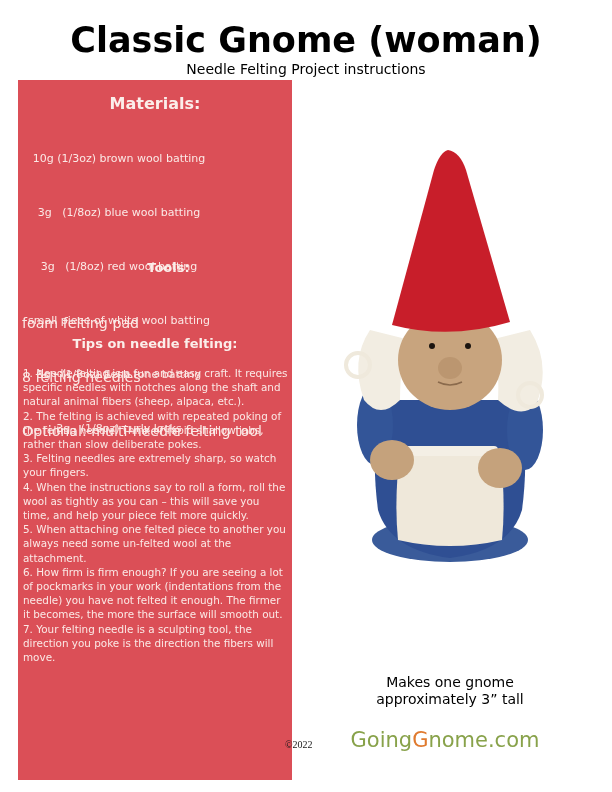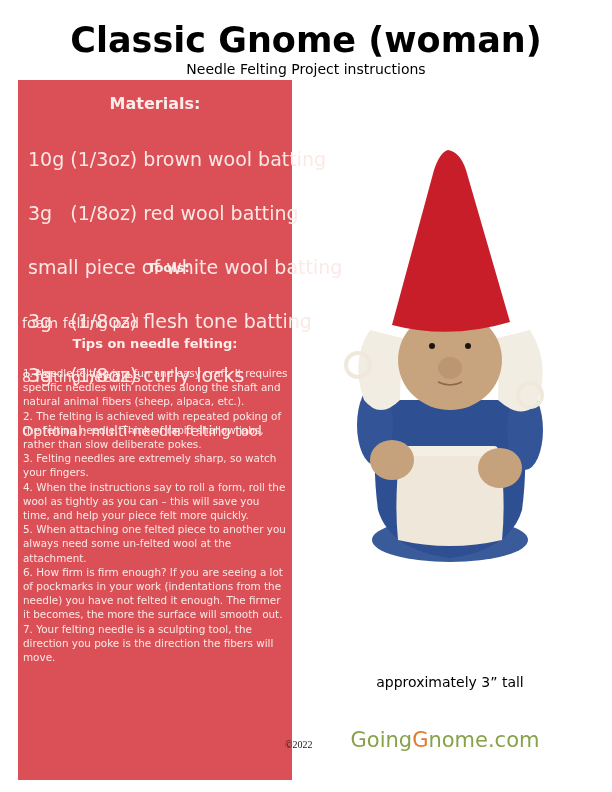--- a/index.html
+++ b/index.html
@@ -2,21 +2,21 @@
 <html><head>
 <meta charset="utf-8">
 <style>
   html, body { margin:0; padding:0; background:#ffffff; }
   body { width:612px; height:792px; position:relative; overflow:hidden; font-family:"DejaVu Sans", sans-serif; color:#000; }
   .title { position:absolute; left:0; width:612px; top:20px; text-align:center; font-size:35px; font-weight:bold; letter-spacing:0px; line-height:40px; }
   .subtitle { position:absolute; left:0; width:612px; top:60px; text-align:center; font-size:14px; line-height:18px; }
   .panel { position:absolute; left:18px; top:80px; width:274px; height:700px; background:#db4f57; color:#fbe9e6; }
   .h { text-align:center; font-weight:bold; color:#fbeeea; }
   .materials-h { position:absolute; left:0; width:274px; top:14px; font-size:16px; line-height:20px; }
-  .materials { position:absolute; left:10px; top:34px; font-size:19px; line-height:18px; white-space:pre; }
+  .materials { position:absolute; left:10px; top:34px; font-size:11px; line-height:18px; white-space:pre;text-align:center; }
   .tools-h { position:absolute; left:0; width:301px; top:180px; font-size:13px; line-height:16px; }
   .tools { position:absolute; left:4px; top:198px; font-size:14.2px; line-height:18px; white-space:pre; }
   .tips-h { position:absolute; left:0; width:274px; top:256px; font-size:13px; line-height:16px; }
   .tips { position:absolute; left:5px; top:286px; width:266px; font-size:10.4px; line-height:14.2px; }
   .tips p { margin:0; }
   .copy { position:absolute; left:219px; top:659px; font-family:"Liberation Serif", serif; font-size:10px; color:#1a1a1a;margin-left:48px; }
   .photo { position:absolute; left:330px; top:150px; width:240px; height:450px; }
   .caption { position:absolute; left:320px; width:260px; top:674px; text-align:center; font-size:14px; line-height:17px; }
   .logo { position:absolute; left:330px; top:726px; width:230px; text-align:center; font-size:21px; line-height:28px; color:#88a24a; }
   .logo .g { color:#e07a2e; }
@@ -24,20 +24,21 @@
 </head>
 <body>
 
 <div class="title">Classic Gnome (woman)</div>
 <div class="subtitle">Needle Felting Project instructions</div>
 
 <div class="panel">
   <div class="h materials-h">Materials:</div>
   <div class="materials">
     <div>10g (1/3oz) brown wool batting</div>
+    <div>3g   (1/8oz) blue wool batting</div>
     <div>3g   (1/8oz) red wool batting</div>
     <div>small piece of white wool batting</div>
     <div>3g   (1/8oz) flesh tone batting</div>
     <div>3g   (1/8oz) curly locks</div>
   </div>
 
   <div class="h tools-h">Tools:</div>
   <div class="tools">
     <div>foam felting pad</div>
     <div>8 felting needles</div>
@@ -81,16 +82,17 @@
     <ellipse cx="120" cy="218" rx="12" ry="11" fill="#bb9670"></ellipse>
     <circle cx="102" cy="196" r="3" fill="#1b1410"></circle>
     <circle cx="138" cy="196" r="3" fill="#1b1410"></circle>
     <path d="M108 232 Q120 238 132 232" stroke="#8a6a4c" stroke-width="1.5" fill="none"></path>
 
     <path d="M118 0 Q110 2 104 20 L62 175 Q120 190 180 172 L136 20 Q130 2 118 0 Z" fill="#c81e2a"></path>
   </svg>
 </div>
 
 <div class="caption">
+  <div>Makes one gnome</div>
   <div>approximately 3” tall</div>
 </div>
 
 <div class="logo"><span>Going</span><span class="g">G</span><span>nome.com</span></div>
 
 </body></html>

